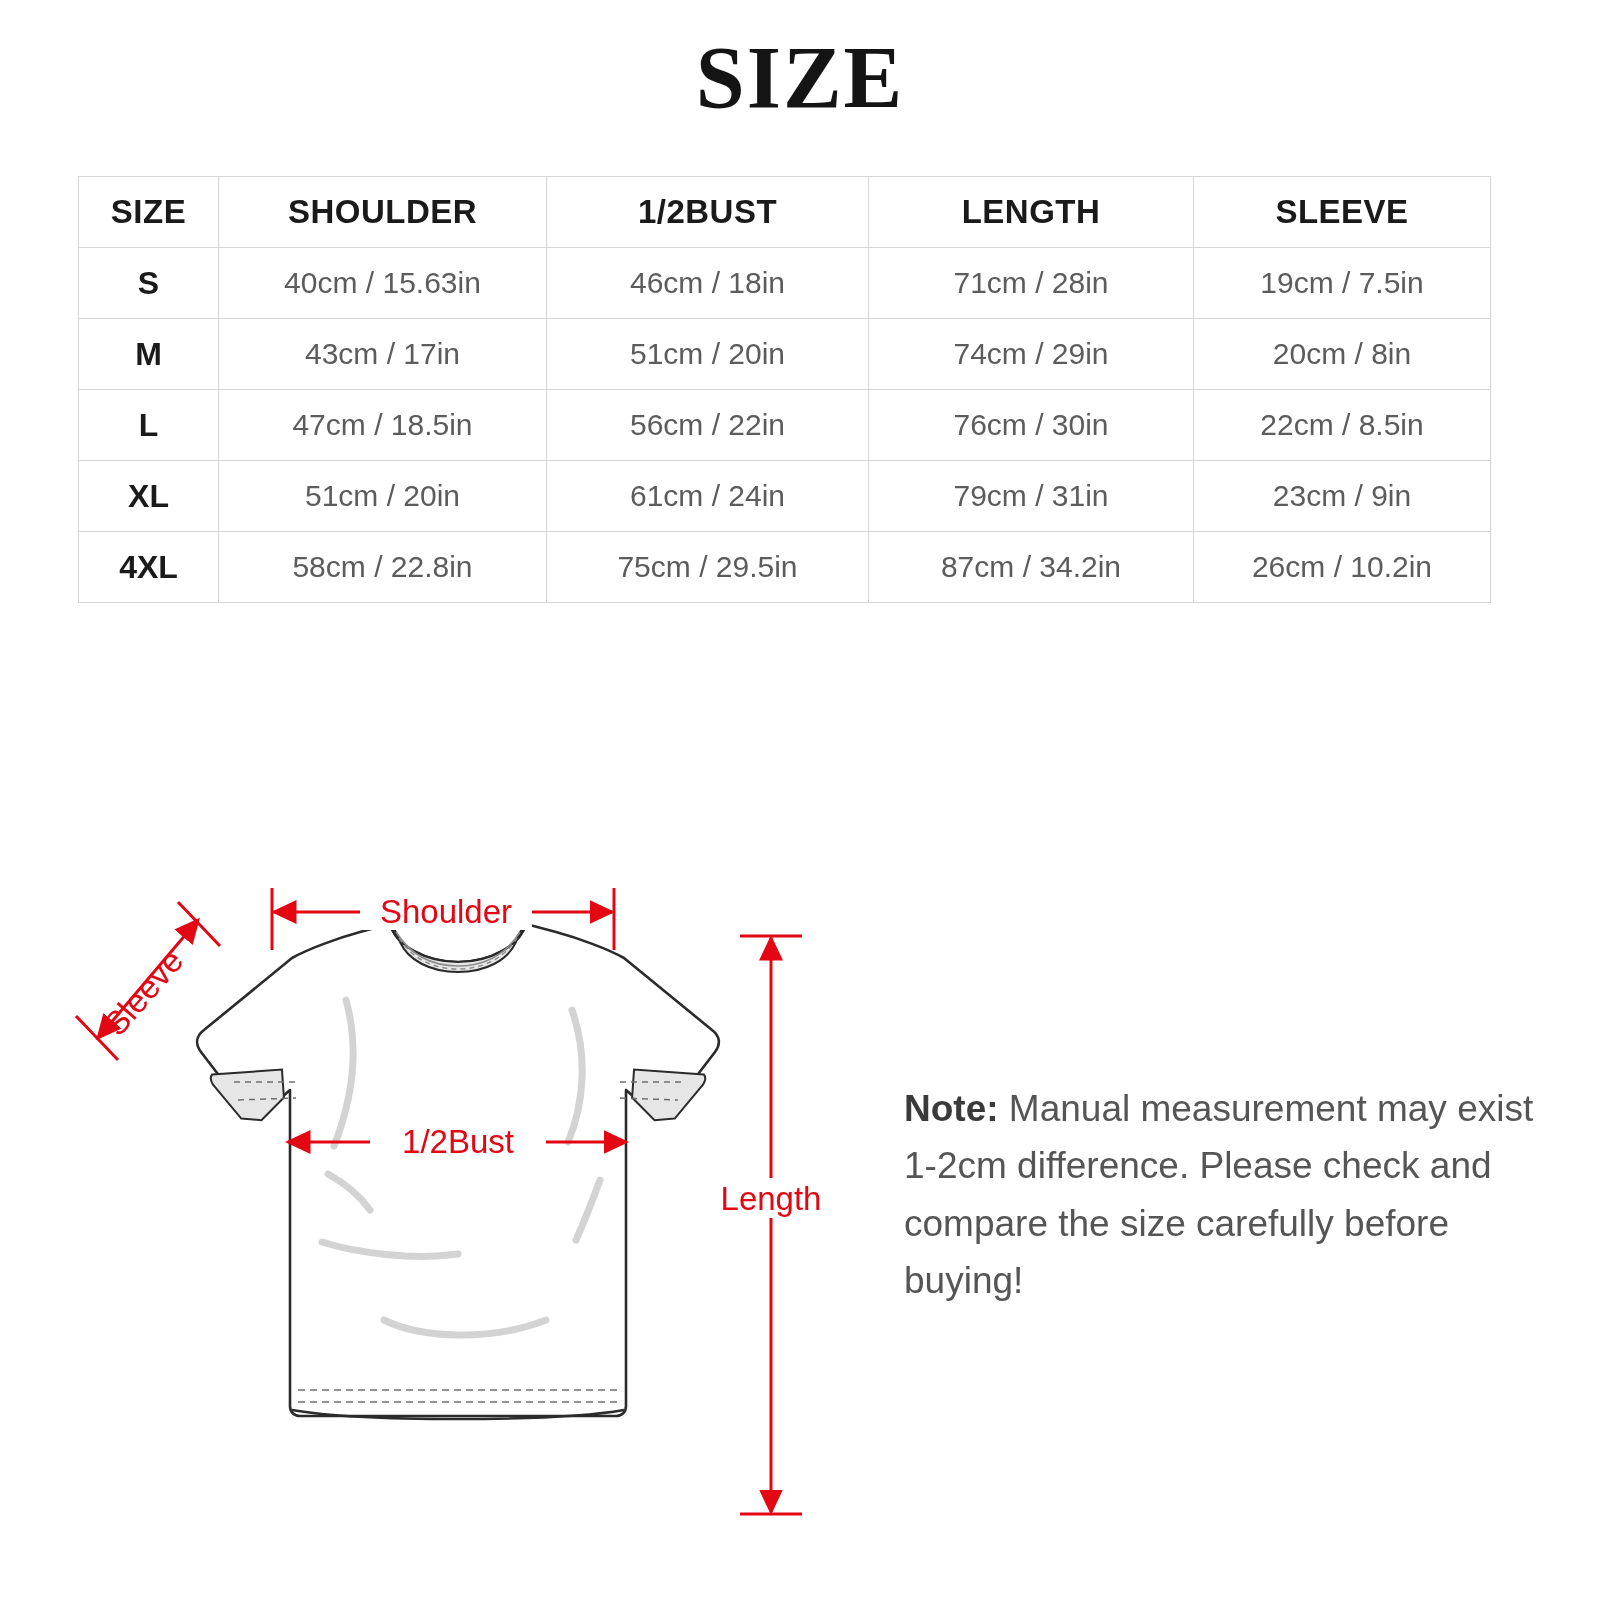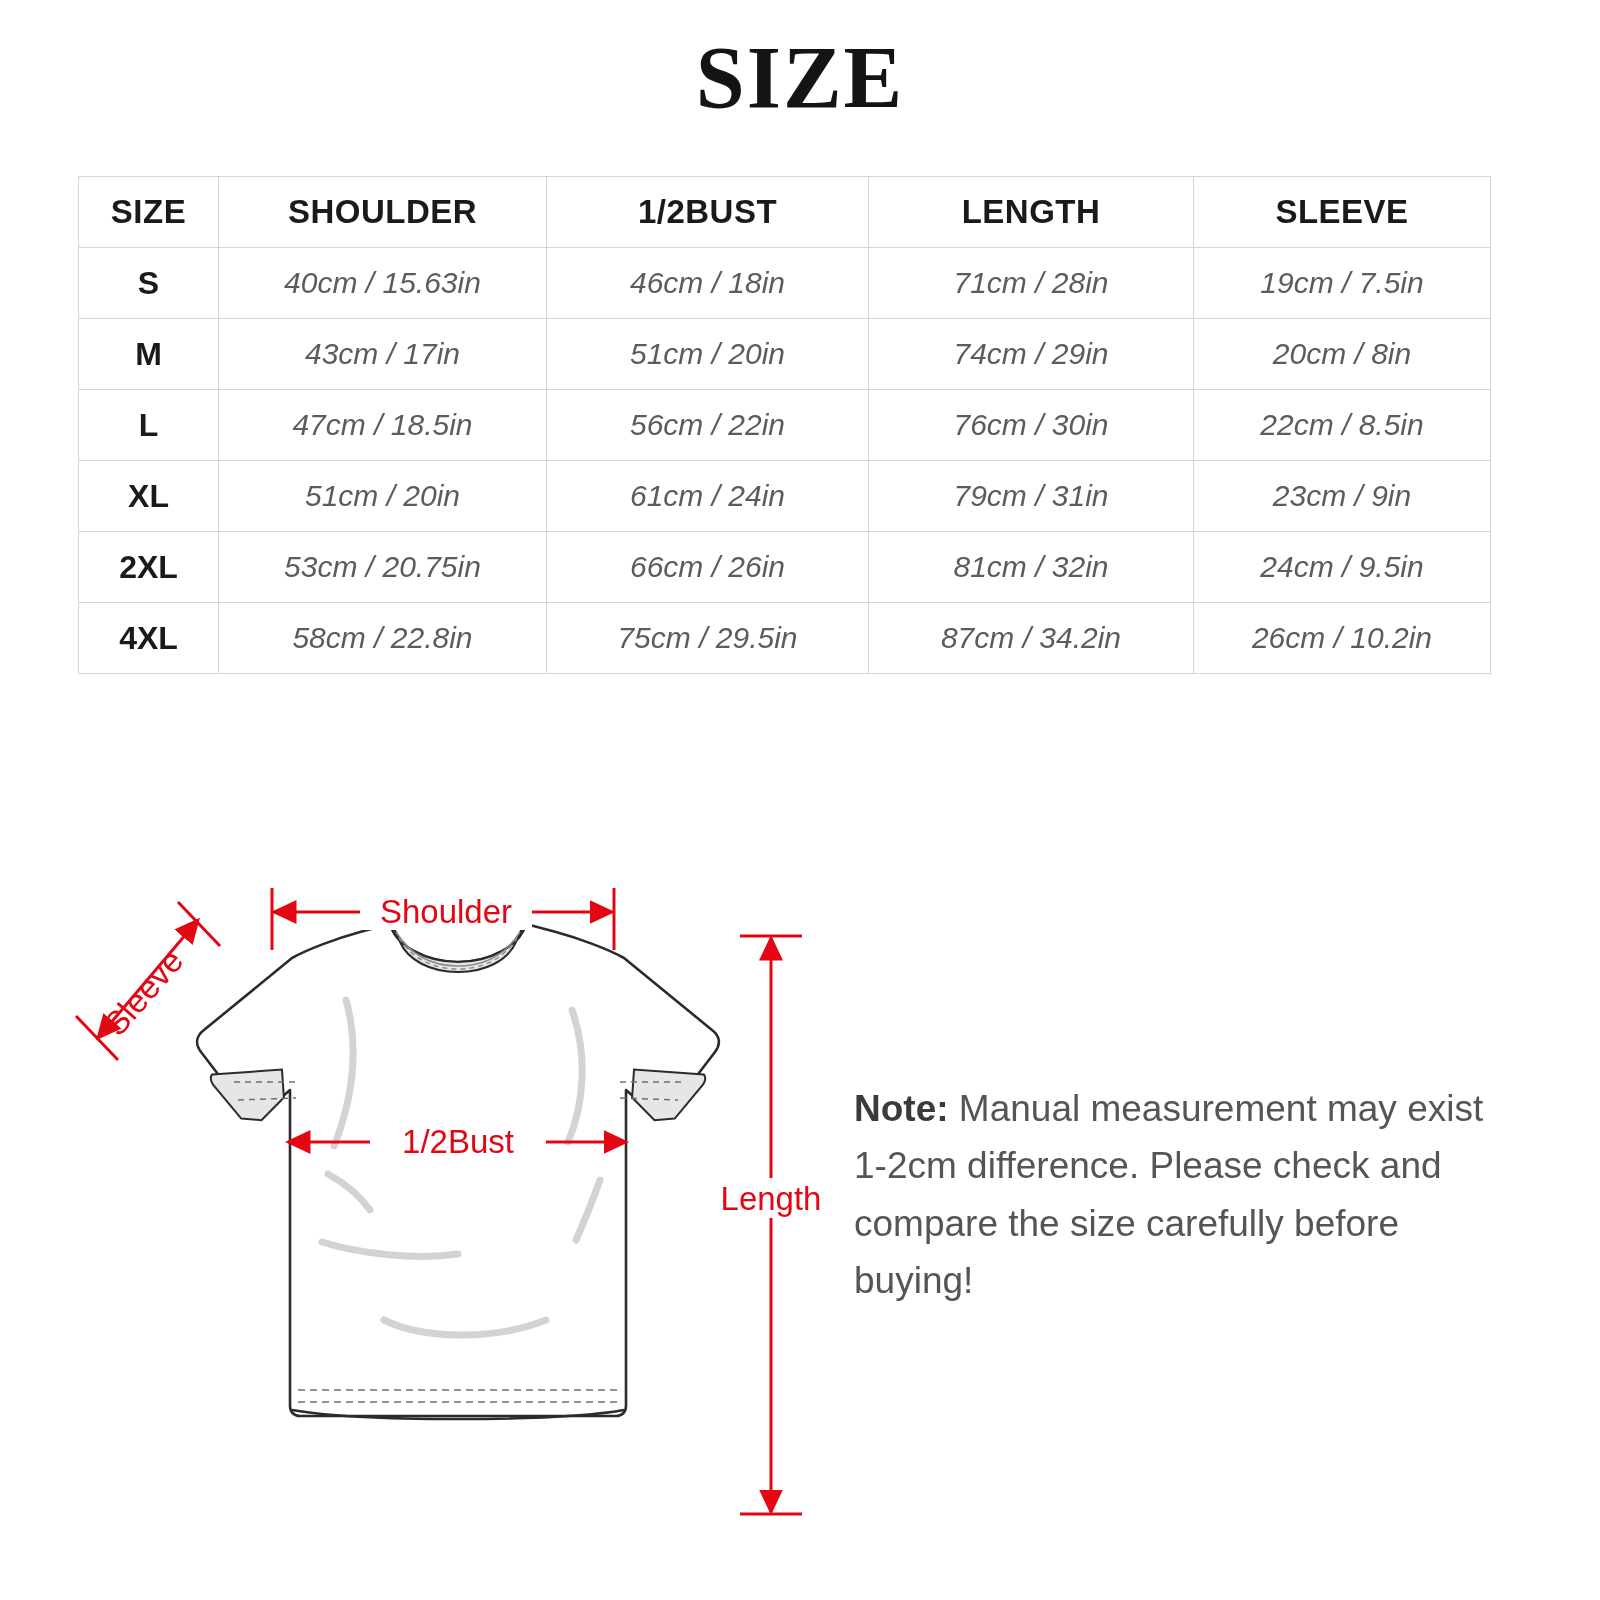--- a/index.html
+++ b/index.html
@@ -56,42 +56,41 @@
   }
   table.size-table td.sz {
     font-size: 32px;
     font-weight: bold;
     color: #1a1a1a;
   }
   table.size-table td.val {
     font-size: 30px;
     font-weight: normal;
     color: #5c5c5c;
-    font-style: italic;
   }
   col.c-size  { width: 140px; }
   col.c-sh    { width: 328px; }
   col.c-bu    { width: 322px; }
   col.c-le    { width: 325px; }
   col.c-sl    { width: 297px; }
 
   
   .diagram {
     position: absolute;
     left: 60px;
     top: 850px;
     width: 790px;
     height: 700px;
   }
   .diagram svg { display: block; }
 
   
   .note {
     position: absolute;
-    left: 854px;
+    left: 904px;
     top: 1080px;
     width: 640px;
     font-size: 37px;
     line-height: 1.55;
     color: #555555;
   }
   .note b {
     color: #3a3a3a;
     font-weight: bold;
   }
@@ -140,27 +139,20 @@
         <td class="val">56cm / 22in</td>
         <td class="val">76cm / 30in</td>
         <td class="val">22cm / 8.5in</td>
       </tr>
       <tr>
         <td class="sz">XL</td>
         <td class="val">51cm / 20in</td>
         <td class="val">61cm / 24in</td>
         <td class="val">79cm / 31in</td>
         <td class="val">23cm / 9in</td>
-      </tr>
-      <tr>
-        <td class="sz">2XL</td>
-        <td class="val">53cm / 20.75in</td>
-        <td class="val">66cm / 26in</td>
-        <td class="val">81cm / 32in</td>
-        <td class="val">24cm / 9.5in</td>
       </tr>
       <tr>
         <td class="sz">4XL</td>
         <td class="val">58cm / 22.8in</td>
         <td class="val">75cm / 29.5in</td>
         <td class="val">87cm / 34.2in</td>
         <td class="val">26cm / 10.2in</td>
       </tr>
     </tbody>
   </table>

